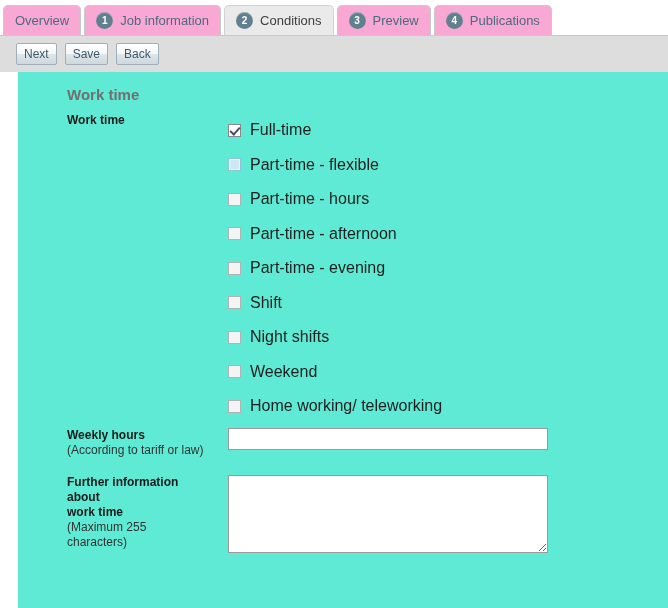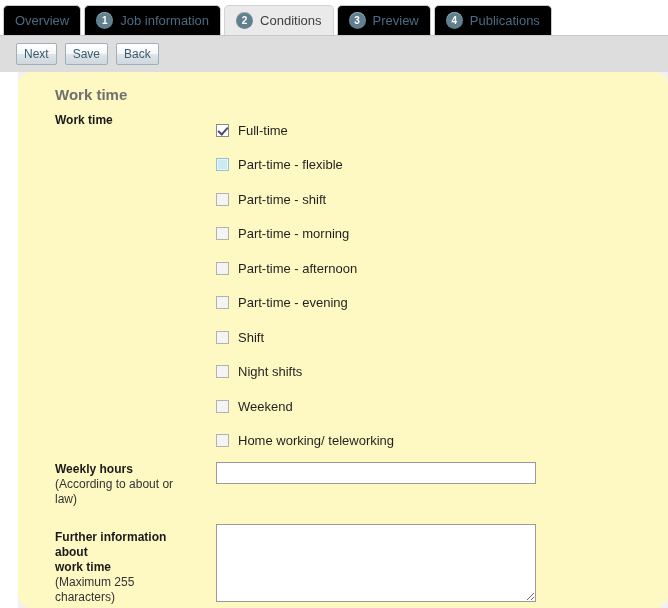--- a/index.html
+++ b/index.html
@@ -28,21 +28,21 @@
     align-items: flex-end;
   }
   .tab {
     position: relative;
     display: flex;
     align-items: center;
     gap: 7px;
     height: 30px;
     margin-right: 3px;
     padding: 0 11px;
-    background: #000000;
+    background: #f9a8d4;
     border: 1px solid #c9c9c9;
     border-bottom: none;
     border-radius: 5px 5px 0 0;
     box-sizing: border-box;
     cursor: pointer;
     white-space: nowrap;
   }
   .tab .tab-label {
     font-size: 13px;
     color: #4c6a80;
@@ -101,24 +101,23 @@
     background: #f1f1f1;
   }
   .gutter {
     width: 18px;
     flex: 0 0 18px;
     background: #ffffff;
     height: 100%;
   }
   .content {
     flex: 1 1 auto;
-    background: #fef9c3;
-    padding: 14px 0 0 4px;
-    box-sizing: border-box;
-    border-radius: 14px;
+    background: #5eead4;
+    padding: 14px 0 0 16px;
+    box-sizing: border-box;
   }
 
   .section-title {
     font-size: 15px;
     font-weight: bold;
     color: #707070;
     margin: 0 0 10px 33px;
   }
 
   
@@ -180,21 +179,21 @@
     border: solid #4a4a6e;
     border-width: 0 2px 2px 0;
     transform: rotate(42deg);
   }
   .chk.hovered {
     background: #cfe9f2;
     border-color: #8fc4d6;
     box-shadow: inset 0 0 0 1px #e8f6fa;
   }
   .chk-label {
-    font-size: 13px;
+    font-size: 16px;
     color: #1f1f1f;
     white-space: nowrap;
   }
   .txt-input {
     width: 320px;
     height: 22px;
     box-sizing: border-box;
     border: 1px solid #9a9a9a;
     background: #ffffff;
     font-family: "Liberation Sans", sans-serif;
@@ -265,27 +264,23 @@
           <span class="chk-label">Full-time</span>
         </div>
 
         <div class="chk-row">
           <span class="chk hovered"></span>
           <span class="chk-label">Part-time - flexible</span>
         </div>
 
         <div class="chk-row">
           <span class="chk"></span>
-          <span class="chk-label">Part-time - shift</span>
-        </div>
-
-        <div class="chk-row">
-          <span class="chk"></span>
-          <span class="chk-label">Part-time - morning</span>
-        </div>
+          <span class="chk-label">Part-time - hours</span>
+        </div>
+
 
         <div class="chk-row">
           <span class="chk"></span>
           <span class="chk-label">Part-time - afternoon</span>
         </div>
 
         <div class="chk-row">
           <span class="chk"></span>
           <span class="chk-label">Part-time - evening</span>
         </div>
@@ -309,28 +304,28 @@
           <span class="chk"></span>
           <span class="chk-label">Home working/ teleworking</span>
         </div>
 
       </div>
     </div>
 
     <div class="form-row" style="margin-top:4px;">
       <div class="lbl-col">
         <div class="lbl-strong">Weekly hours</div>
-        <div class="lbl-sub">(According to about or law)</div>
+        <div class="lbl-sub">(According to tariff or law)</div>
       </div>
       <div class="opt-col">
         <input class="txt-input" type="text" value="" style="">
       </div>
     </div>
 
-    <div class="form-row" style="margin-top:17px;align-items:flex-end;">
+    <div class="form-row" style="margin-top:17px;">
       <div class="lbl-col">
         <div class="lbl-strong">Further information about</div>
         <div class="lbl-strong">work time</div>
         <div class="lbl-sub">(Maximum 255</div>
         <div class="lbl-sub">characters)</div>
       </div>
       <div class="opt-col">
         <textarea class="txt-area" style=""></textarea>
       </div>
     </div>

